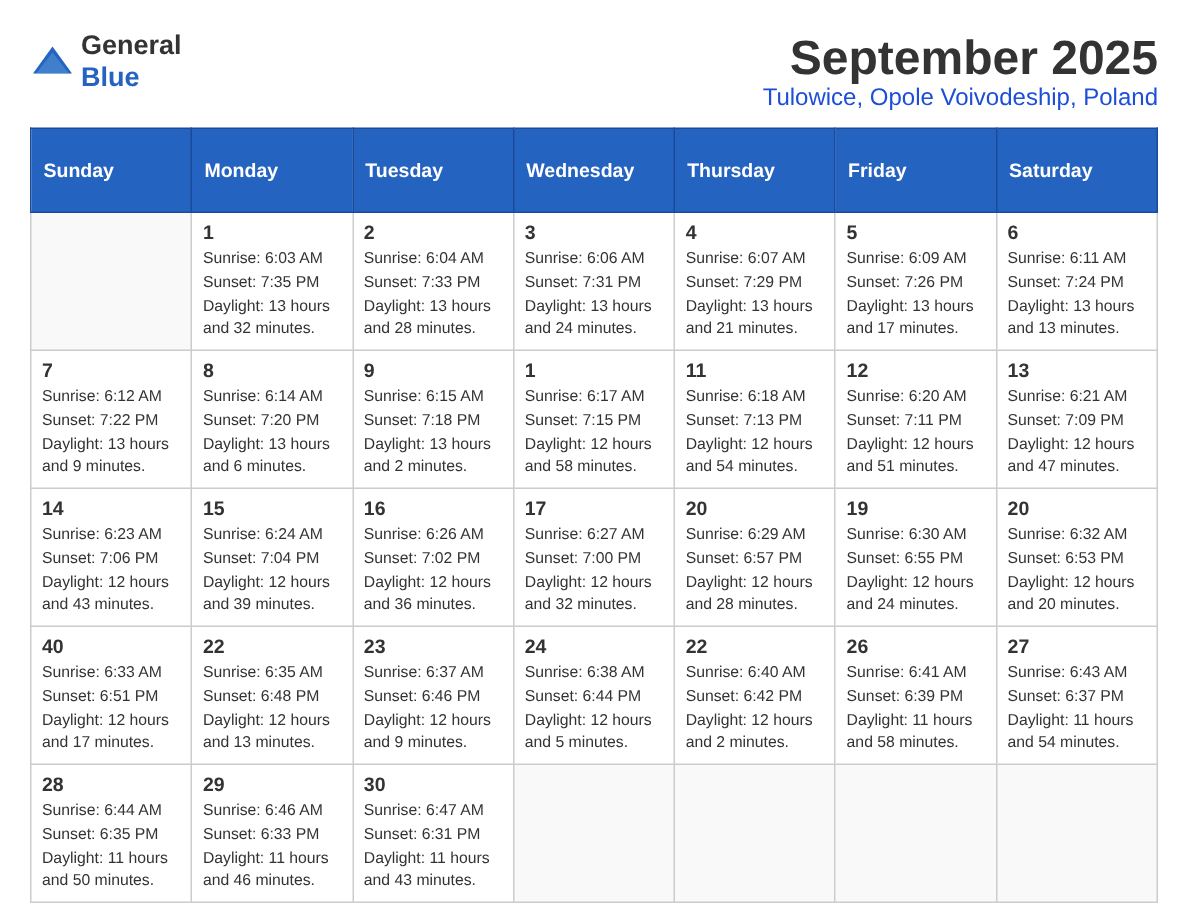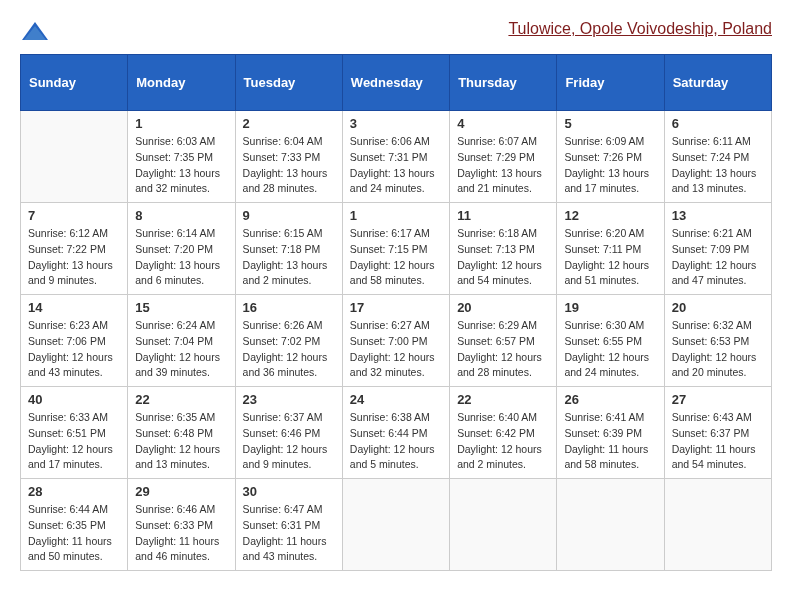--- a/index.html
+++ b/index.html
@@ -28,22 +28,21 @@
     .title-block {
       text-align: right;
     }
     .month-year {
       font-size: 32px;
       font-weight: bold;
       color: #333;
     }
     .location {
       font-size: 16px;
-      color: #7f1d1d;
-      text-decoration: underline;
+      color: #1d4ed8;
     }
     .calendar {
       width: 100%;
       border-collapse: collapse;
       border: 1px solid #ccc;
     }
     .calendar th {
       background-color: #2563c0;
       color: #fff;
       text-align: left;
@@ -77,22 +76,27 @@
   </style>
 </head>
 <body>
 
 <div class="header">
   <div class="logo">
     <svg class="logo-icon" viewBox="0 0 30 24" xmlns="http://www.w3.org/2000/svg">
       <polygon points="15,2 28,20 2,20" fill="#2563c0"></polygon>
       <polygon points="15,6 26,20 4,20" fill="#5b9bd5" opacity="0.5"></polygon>
     </svg>
+    <div>
+      <span style="font-size:18px;font-weight:bold;color:#333;">General</span><br>
+      <span style="font-size:18px;font-weight:bold;color:#2563c0;">Blue</span>
+    </div>
   </div>
   <div class="title-block">
+    <div class="month-year">September 2025</div>
     <div class="location">Tulowice, Opole Voivodeship, Poland</div>
   </div>
 </div>
 
 <table class="calendar">
   <thead>
     <tr>
     <th>Sunday</th>
         <th>Monday</th>
         <th>Tuesday</th>

